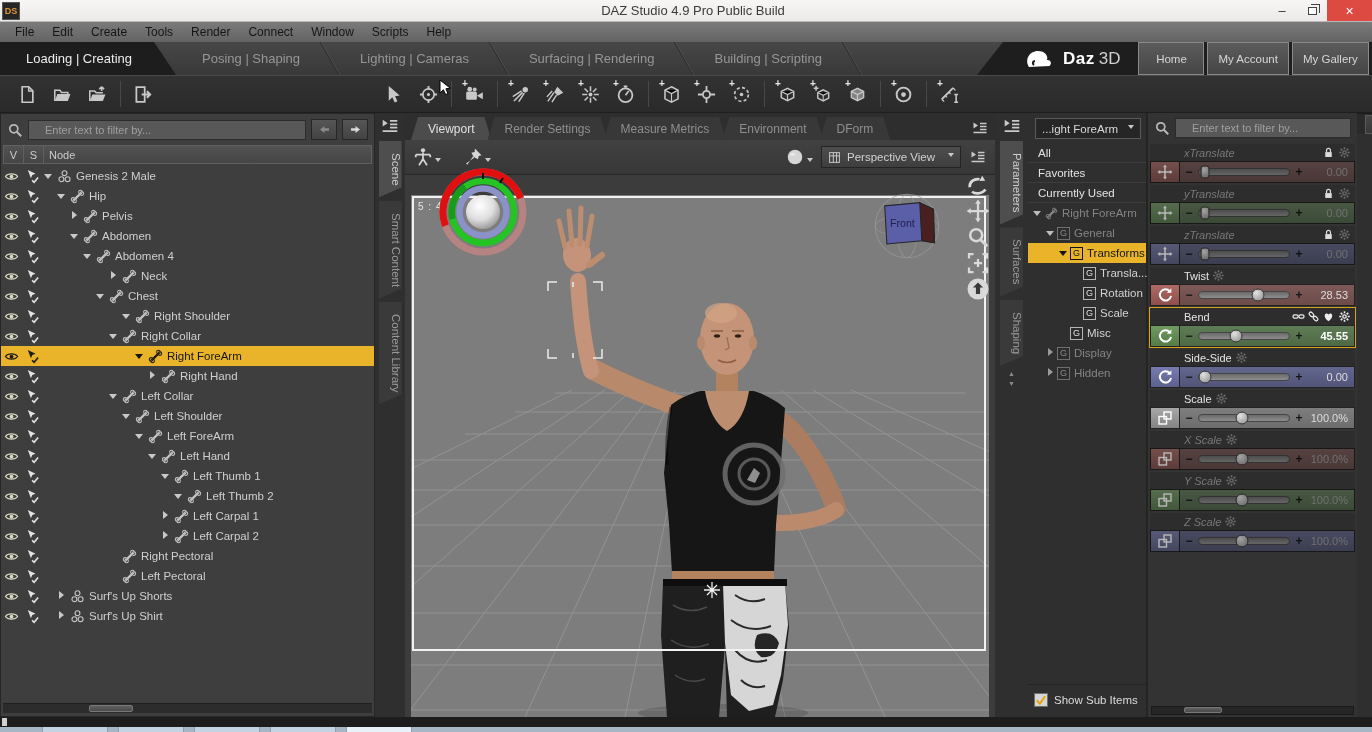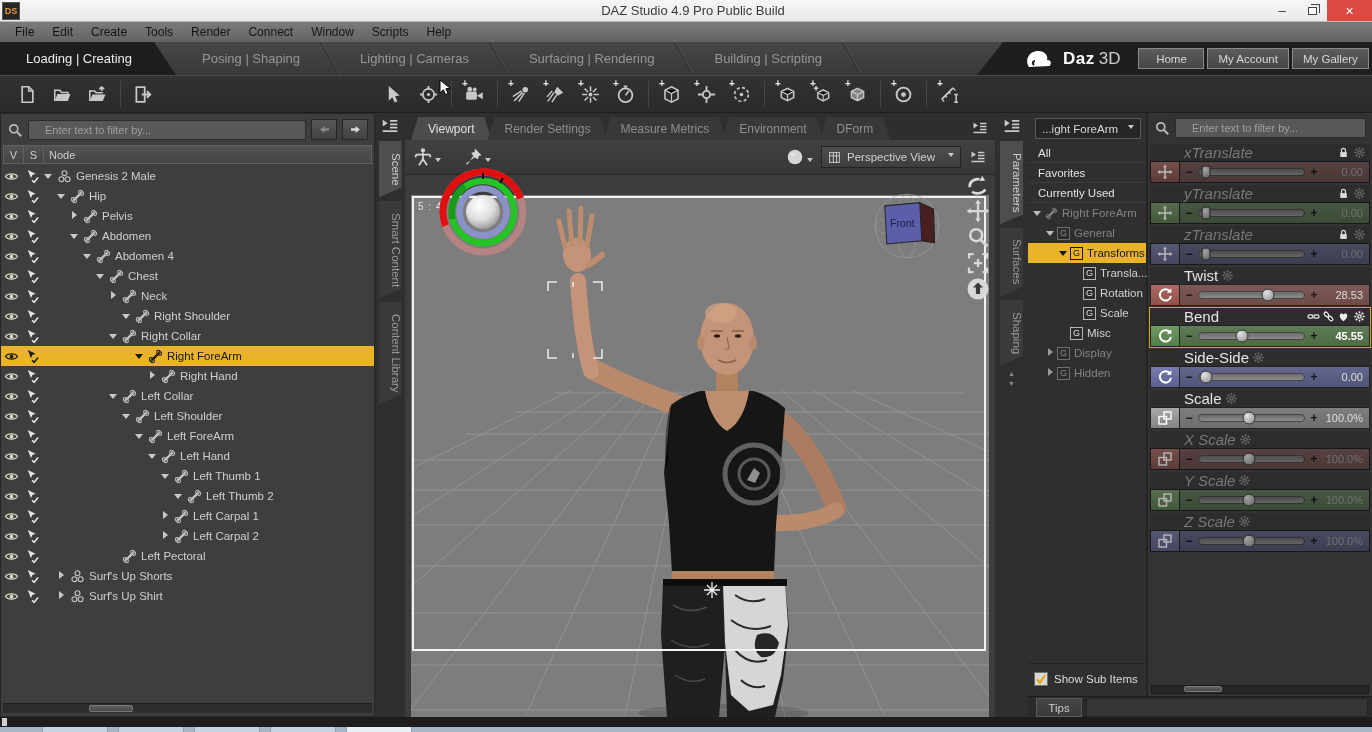--- a/index.html
+++ b/index.html
@@ -26,21 +26,21 @@
   .atabs { display:flex; height:100%; }
   .atab { position:relative; height:100%; display:flex; align-items:center; padding:0 34px 0 26px; color:#969696; font-size:13px; }
   .atab::after { content:''; position:absolute; right:4px; top:-4px; bottom:-4px; width:1px; background:#2c2c2c; box-shadow:1px 0 0 #515151; transform:skewX(30deg); }
   .atab.active { background:#1d1d1d; color:#ececec; clip-path:polygon(0 0, calc(100% - 22px) 0, 100% 100%, 0 100%); padding-right:44px; }
   .atab.active::after { display:none; }
   #brandarea { position:absolute; right:0; top:0; height:33px; width:395px; background:#1e1e1e; clip-path:polygon(26px 0,100% 0,100% 100%,0 100%); display:flex; align-items:center; padding-left:46px; }
   .brand-logo { width:34px; height:24px; margin-right:6px; }
   .brand-daz { color:#ffffff; font-weight:bold; font-size:17px; letter-spacing:.5px; }
   .brand-3d { color:#cfcfcf; font-weight:300; font-size:17px; margin-left:4px; }
   .brand-links { display:flex; gap:3px; margin-left:18px; }
-  .brand-btn { min-width:66px; padding:0 10px; height:21px; display:flex; align-items:center; justify-content:center; background:linear-gradient(#5c5c5c,#454545); border:1px solid #8a8a8a; color:#d6d6d6; font-size:11.5px; }
+  .brand-btn { min-width:66px; padding:0 10px; height:33px; display:flex; align-items:center; justify-content:center; background:linear-gradient(#5c5c5c,#454545); border:1px solid #8a8a8a; color:#d6d6d6; font-size:11.5px; }
 
   
   #toolbar { position:absolute; left:0; top:75px; width:1372px; height:38px; background:linear-gradient(#323232,#2a2a2a); border-top:1px solid #4a4a4a; border-bottom:1px solid #1e1e1e; display:flex; align-items:center; padding-left:10px; }
   .tbtn { position:relative; width:27px; height:27px; margin:0 4px; display:flex; align-items:center; justify-content:center; color:#c8c8c8; }
   .tbtn .ic { width:19px; height:19px; }
   .tbtn .plus { position:absolute; top:-3px; left:1px; font-size:10px; font-weight:bold; color:#e8e8e8; }
   .tsep { width:1px; height:26px; background:#191919; border-right:1px solid #484848; margin:0 5px; }
   #tools-start { margin-left:215px; }
   #mouse-cursor { position:absolute; left:438px; top:79px; width:15px; height:18px; z-index:50; }
 
@@ -101,21 +101,21 @@
   #camera-dd .dd-caret { margin-left:auto; }
   #vp-canvas { flex:1; position:relative; }
   .scene-svg { position:absolute; left:0; top:0; width:100%; height:100%; }
   #aspect-label { position:absolute; left:13px; top:26px; color:#e6e6e6; font-size:10px; letter-spacing:1px; z-index:4; }
   #ball { position:absolute; left:30px; top:-11px; width:96px; height:96px; z-index:6; }
   #cube-svg { position:absolute; right:53px; top:16px; width:70px; height:70px; z-index:4; }
   #vp-nav-col { position:absolute; right:3px; top:-2px; width:26px; display:flex; flex-direction:column; gap:2px; z-index:6; }
   .vpnav { width:24px; height:24px; color:#d9d9d9; }
 
   
-  #right-dock { position:absolute; left:1028px; top:113px; width:344px; height:604px; display:flex; flex-direction:column; background:#2f2f2f; }
+  #right-dock { position:absolute; left:1028px; top:113px; width:344px; height:604px; display:flex; flex-direction:row; background:#2f2f2f; }
   #dock-cols { flex:1; display:flex; min-height:0; }
   #nav-col { width:120px; border-right:2px solid #242424; display:flex; flex-direction:column; position:relative; background:#2f2f2f; }
   #node-dd { margin:5px 5px 4px 7px; height:21px; background:#262626; border:1px solid #5a5a5a; display:flex; align-items:center; padding:0 6px; color:#d8d8d8; font-size:11.5px; }
   #node-dd .dd-caret { margin-left:auto; margin-bottom:0; }
   .nrow { display:flex; align-items:center; height:20px; color:#d3d3d3; font-size:11.5px; padding-left:4px; }
   .nrow.plain { padding-left:10px; border-bottom:1px solid #3c3c3c; color:#e3e3e3; }
   .nrow.dim { color:#848484; }
   .nrow.selected { background:#e9b42a; color:#151515; }
   .nrow .arrow.down::before { border-top-color:#bdbdbd; }
   .nrow .arrow.right::before { border-left-color:#9a9a9a; }
@@ -127,21 +127,21 @@
   #nav-footer { position:absolute; left:0; right:0; bottom:6px; border-top:1px solid #242424; padding:8px 6px 4px 6px; display:flex; align-items:center; gap:6px; }
   #ssi-box { width:14px; height:14px; background:#d6d6d6; border:1px solid #6e6e6e; color:#e8a100; }
   #nav-footer span.lbl { color:#dcdcdc; font-size:11.5px; }
 
   
   #sliders-col { flex:1; display:flex; flex-direction:column; background:#333; }
   #sliders-list { flex:1; overflow:hidden; }
   .srow { margin:1px 2px 2px 2px; }
   .srow.selected { outline:1px solid #d8a21a; outline-offset:0px; }
   .shead { height:17px; display:flex; align-items:center; padding:0 4px 0 34px; background:#2d2d2d; }
-  .slabel { font-size:15px; color:#e4e4e4; }
+  .slabel { font-size:11px; color:#e4e4e4; }
   .srow.dim .slabel { color:#787878; font-style:italic; }
   .sic-group { margin-left:auto; display:flex; gap:2px; color:#ededed; }
   .sic { width:13px; height:13px; display:block; flex:none; }
   .shead .lock { margin-left:auto; color:#dcdcdc; }
   .shead .gear { color:#6c6c6c; margin-left:3px; }
   .shead .gear.selected { color:#ededed; }
   .sbar { height:22px; display:flex; align-items:center; }
   .ticon { width:30px; height:22px; flex:none; display:flex; align-items:center; justify-content:center; color:#fff; border:1px solid #222; }
   .ticon .ic { width:16px; height:16px; }
   .srow.red .ticon { background:linear-gradient(#b06a64,#8e4f4a); }
@@ -782,20 +782,41 @@
         <span class="tcell eye">
           <svg class="ic" viewBox="0 0 16 16">
             <use href="#i-eye"></use>
           </svg>
         </span>
         <span class="tcell selcur">
           <svg class="ic" viewBox="0 0 16 16">
             <use href="#i-cursor-check"></use>
           </svg>
         </span>
+        <span class="indent" style="width: 65px; flex: 0 0 auto; display: inline-block;"></span>
+        <span class="arrow right"></span>
+        <span class="nicon">
+          <svg class="ic" viewBox="0 0 16 16">
+            <use href="#i-bone"></use>
+          </svg>
+        </span>
+        <span class="tlabel">Neck</span>
+      </div>
+
+      <div class="trow">
+        <span class="tcell eye">
+          <svg class="ic" viewBox="0 0 16 16">
+            <use href="#i-eye"></use>
+          </svg>
+        </span>
+        <span class="tcell selcur">
+          <svg class="ic" viewBox="0 0 16 16">
+            <use href="#i-cursor-check"></use>
+          </svg>
+        </span>
         <span class="indent" style="width: 52px; flex: 0 0 auto; display: inline-block;"></span>
         <span class="arrow down"></span>
         <span class="nicon">
           <svg class="ic" viewBox="0 0 16 16">
             <use href="#i-bone"></use>
           </svg>
         </span>
         <span class="tlabel">Chest</span>
       </div>
 
@@ -803,41 +824,20 @@
         <span class="tcell eye">
           <svg class="ic" viewBox="0 0 16 16">
             <use href="#i-eye"></use>
           </svg>
         </span>
         <span class="tcell selcur">
           <svg class="ic" viewBox="0 0 16 16">
             <use href="#i-cursor-check"></use>
           </svg>
         </span>
-        <span class="indent" style="width: 65px; flex: 0 0 auto; display: inline-block;"></span>
-        <span class="arrow right"></span>
-        <span class="nicon">
-          <svg class="ic" viewBox="0 0 16 16">
-            <use href="#i-bone"></use>
-          </svg>
-        </span>
-        <span class="tlabel">Neck</span>
-      </div>
-
-      <div class="trow">
-        <span class="tcell eye">
-          <svg class="ic" viewBox="0 0 16 16">
-            <use href="#i-eye"></use>
-          </svg>
-        </span>
-        <span class="tcell selcur">
-          <svg class="ic" viewBox="0 0 16 16">
-            <use href="#i-cursor-check"></use>
-          </svg>
-        </span>
         <span class="indent" style="width: 78px; flex: 0 0 auto; display: inline-block;"></span>
         <span class="arrow down"></span>
         <span class="nicon">
           <svg class="ic" viewBox="0 0 16 16">
             <use href="#i-bone"></use>
           </svg>
         </span>
         <span class="tlabel">Right Shoulder</span>
       </div>
 
@@ -1066,20 +1066,40 @@
         <span class="indent" style="width: 117px; flex: 0 0 auto; display: inline-block;"></span>
         <span class="arrow right"></span>
         <span class="nicon">
           <svg class="ic" viewBox="0 0 16 16">
             <use href="#i-bone"></use>
           </svg>
         </span>
         <span class="tlabel">Left Carpal 2</span>
       </div>
 
+      <div class="trow">
+        <span class="tcell eye">
+          <svg class="ic" viewBox="0 0 16 16">
+            <use href="#i-eye"></use>
+          </svg>
+        </span>
+        <span class="tcell selcur">
+          <svg class="ic" viewBox="0 0 16 16">
+            <use href="#i-cursor-check"></use>
+          </svg>
+        </span>
+        <span class="indent" style="width: 65px; flex: 0 0 auto; display: inline-block;"></span>
+        <span class="arrow"></span>
+        <span class="nicon">
+          <svg class="ic" viewBox="0 0 16 16">
+            <use href="#i-bone"></use>
+          </svg>
+        </span>
+        <span class="tlabel">Right Pectoral</span>
+      </div>
 
       <div class="trow">
         <span class="tcell eye">
           <svg class="ic" viewBox="0 0 16 16">
             <use href="#i-eye"></use>
           </svg>
         </span>
         <span class="tcell selcur">
           <svg class="ic" viewBox="0 0 16 16">
             <use href="#i-cursor-check"></use>

